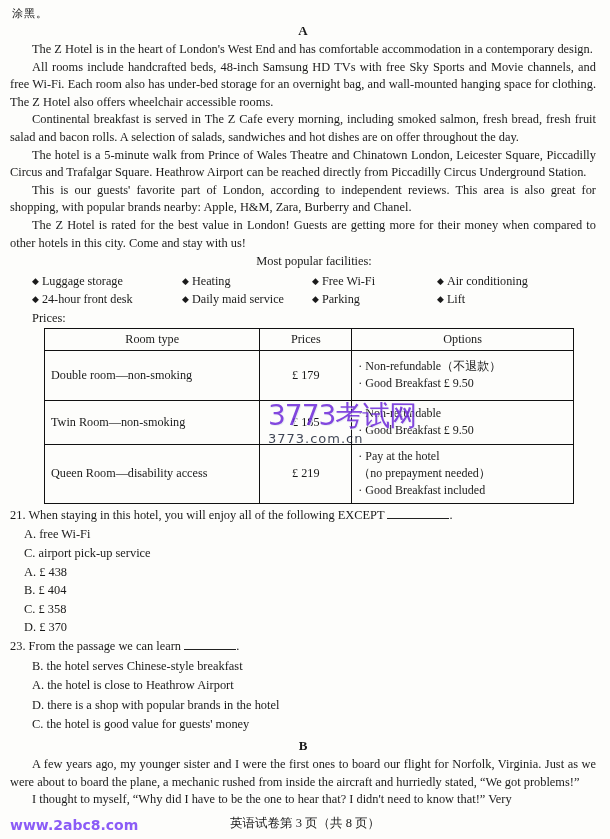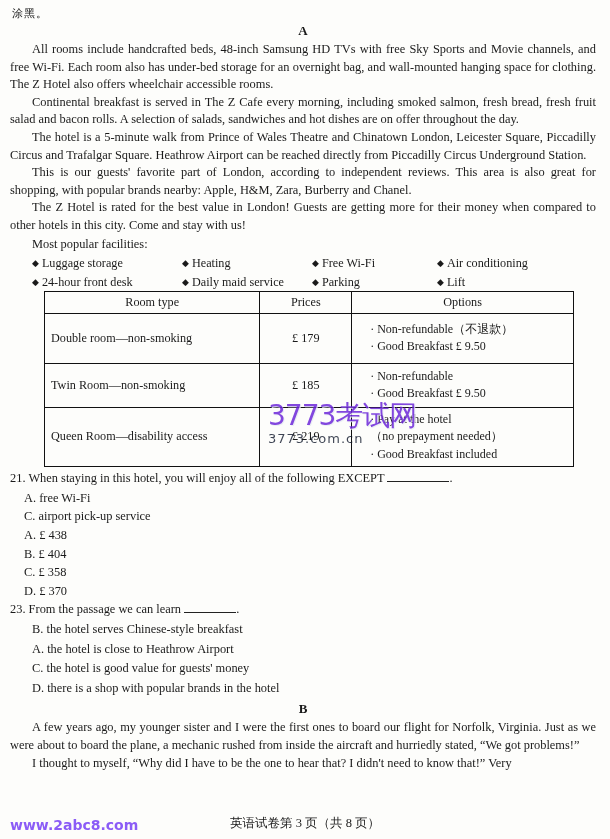--- a/index.html
+++ b/index.html
@@ -38,20 +38,21 @@
     line-height: 1.42;
     text-align: justify;
     text-justify: inter-word;
     text-indent: 22px;
   }
   .facil-title {
     font-size: 12.4px;
     line-height: 1.42;
     text-indent: 22px;
     margin: 1px 0 1px 0;
+    text-align: center;
   }
   .facilities {
     margin: 0 0 0 22px;
     font-size: 12.2px;
     line-height: 1.5;
   }
   .frow { display: flex; }
   .fitem { display: flex; align-items: baseline; }
   .fitem .dia { font-size: 9px; margin-right: 3px; line-height: 1; position: relative; top: -1px; }
   .c1 { width: 150px; }
@@ -73,21 +74,21 @@
   }
   table.prices th, table.prices td {
     border: 1px solid #111;
     padding: 3px 6px;
     vertical-align: middle;
   }
   table.prices th { font-weight: normal; text-align: center; font-size: 12.2px; padding: 3px 0; }
   td.roomtype { width: 216px; padding-left: 12px; font-size: 12.2px; }
   td.price { width: 92px; text-align: center; font-size: 12.2px; }
   td.options { width: 222px; padding-left: 8px; font-size: 12px; line-height: 1.45; }
-  .opt-line { white-space: nowrap; margin-left: 12px; }
+  .opt-line { white-space: nowrap; }
   .tall td { height: 50px; }
   .tall2 td { height: 44px; }
   .tall3 td { height: 58px; }
   .questions { margin-top: 2px; font-size: 12.4px; line-height: 1.5; }
   .q { margin: 0 0 1px 0; }
   .choices-2col { display: flex; margin-left: 14px; gap: 8px; }
   .choices-2col .col { width: 258px; }
   .choices-4col { display: flex; margin-left: 14px; flex-direction: column; }
   .choices-4col .ccol { width: 130px; }
   .choice-block { margin-left: 22px; }
@@ -144,20 +145,21 @@
 </style>
 </head>
 <body>
 
 <div class="page">
 
   <div class="top-mark">涂黑。</div>
 
   <div class="section-letter">A</div>
 
+  <p class="para">The Z Hotel is in the heart of London's West End and has comfortable accommodation in a contemporary design.</p>
   <p class="para">All rooms include handcrafted beds, 48-inch Samsung HD TVs with free Sky Sports and Movie channels, and free Wi-Fi. Each room also has under-bed storage for an overnight bag, and wall-mounted hanging space for clothing. The Z Hotel also offers wheelchair accessible rooms.</p>
   <p class="para">Continental breakfast is served in The Z Cafe every morning, including smoked salmon, fresh bread, fresh fruit salad and bacon rolls. A selection of salads, sandwiches and hot dishes are on offer throughout the day.</p>
   <p class="para">The hotel is a 5-minute walk from Prince of Wales Theatre and Chinatown London, Leicester Square, Piccadilly Circus and Trafalgar Square. Heathrow Airport can be reached directly from Piccadilly Circus Underground Station.</p>
   <p class="para">This is our guests' favorite part of London, according to independent reviews. This area is also great for shopping, with popular brands nearby: Apple, H&amp;M, Zara, Burberry and Chanel.</p>
   <p class="para">The Z Hotel is rated for the best value in London! Guests are getting more for their money when compared to other hotels in this city. Come and stay with us!</p>
 
   <div class="facil-title">Most popular facilities:</div>
 
   <div class="facilities">
     <div class="frow">
@@ -191,20 +193,21 @@
         <span class="dia">◆</span>
         <span>Parking</span>
       </div>
       <div class="fitem c4">
         <span class="dia">◆</span>
         <span>Lift</span>
       </div>
     </div>
   </div>
 
+  <div class="prices-label">Prices:</div>
 
   <table class="prices">
     <thead>
       <tr>
         <th>Room type</th>
         <th>Prices</th>
         <th>Options</th>
       </tr>
     </thead>
     <tbody>
@@ -263,22 +266,22 @@
 
     <div>
       <div class="q">
         <span>23.</span>
         <span>From the passage we can learn</span>
         <span class="blank-sm"></span><span>.</span>
       </div>
       <div class="choice-block">
         <div>B. the hotel serves Chinese-style breakfast</div>
         <div>A. the hotel is close to Heathrow Airport</div>
+        <div>D. there is a shop with popular brands in the hotel</div>
         <div>C. the hotel is good value for guests' money</div>
-        <div>D. there is a shop with popular brands in the hotel</div>
       </div>
     </div>
 
   </div>
 
   <div class="section-letter sectionB">B</div>
 
   <p class="para">A few years ago, my younger sister and I were the first ones to board our flight for Norfolk, Virginia. Just as we were about to board the plane, a mechanic rushed from inside the aircraft and hurriedly stated, “We got problems!”</p>
   <p class="para">I thought to myself, “Why did I have to be the one to hear that? I didn't need to know that!” Very</p>
 

